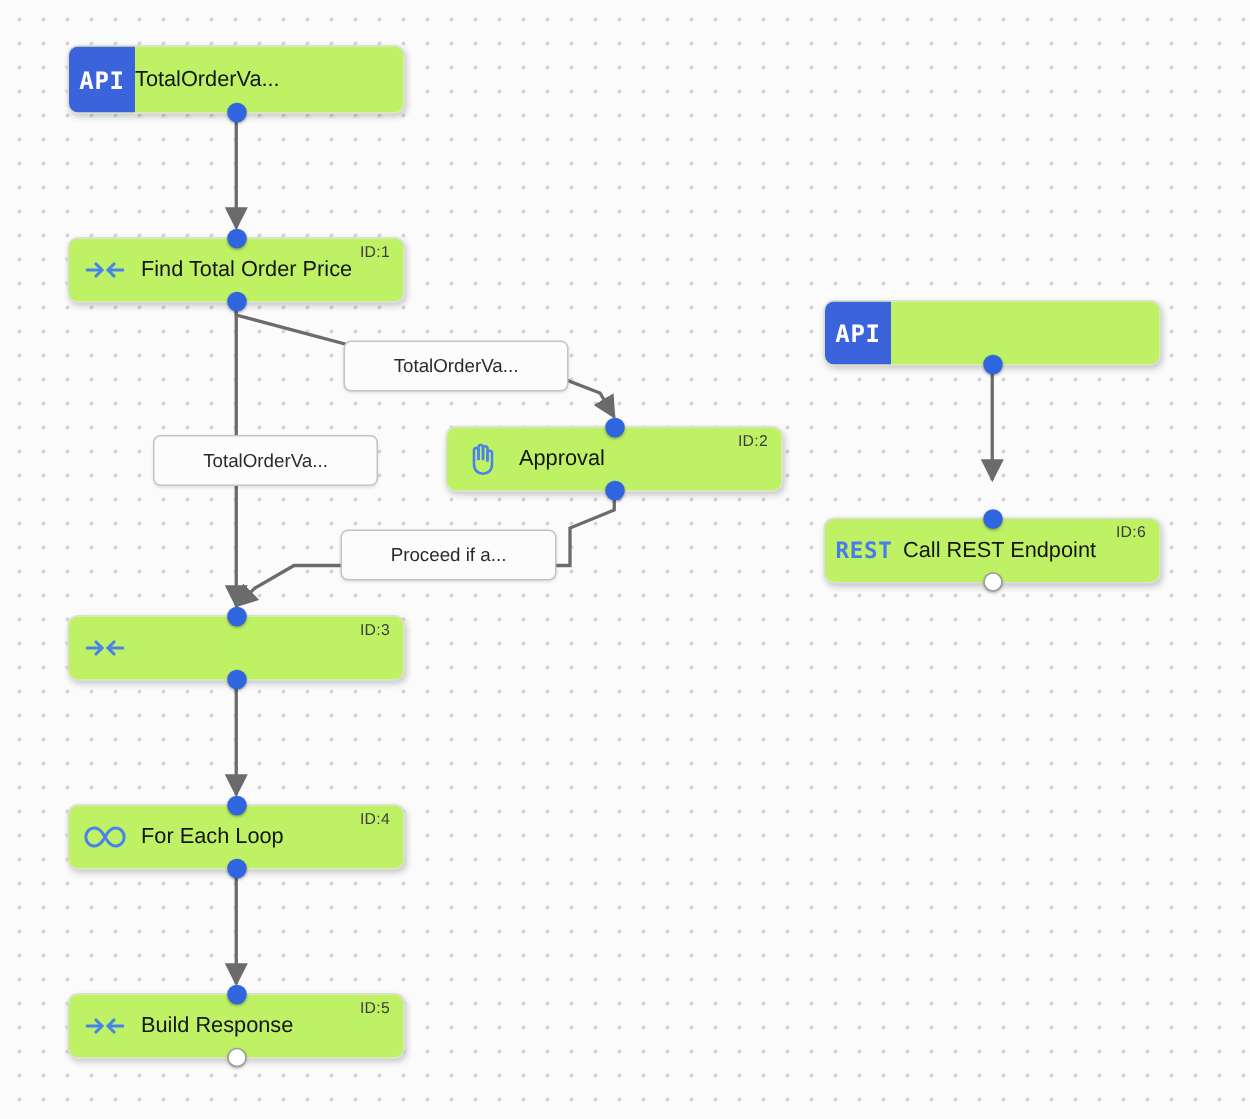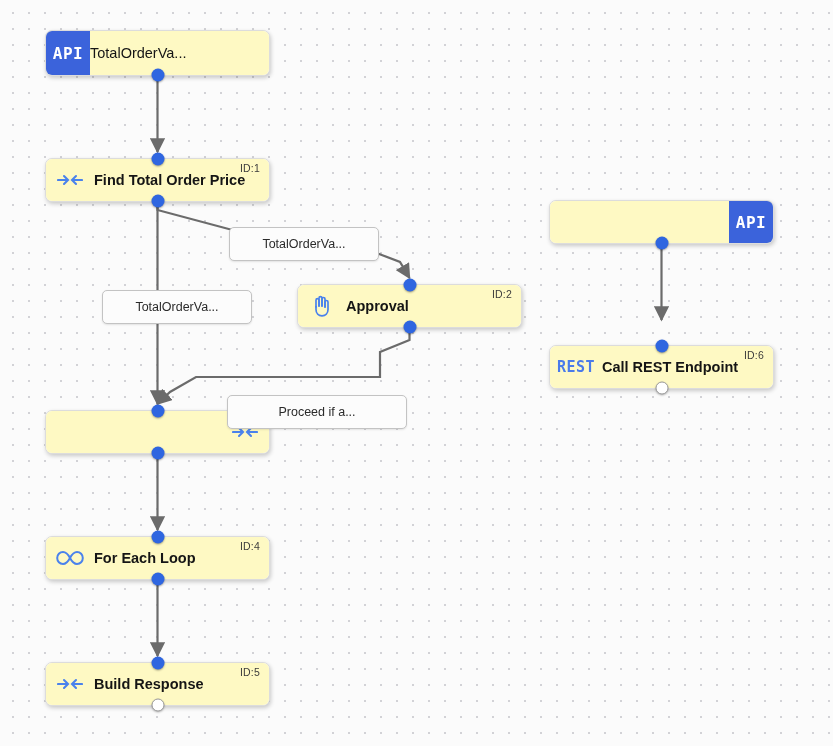--- a/index.html
+++ b/index.html
@@ -47,22 +47,21 @@
     box-shadow: 1px 2px 4px rgba(0,0,0,0.20);
     overflow: visible;
   }
   .node-inner {
     display: flex;
     align-items: center;
     width: 100%;
     height: 100%;
     border-radius: 6px;
     overflow: hidden;
-    background: #fef9c3;
-    justify-content: flex-end;
+    background: #bef264;
   }
 
   
   .badge {
     flex: 0 0 auto;
     display: flex;
     align-items: center;
     justify-content: center;
     height: 100%;
     font-family: "DejaVu Sans Mono", "Liberation Mono", monospace;
@@ -89,21 +88,21 @@
     display: flex;
     align-items: center;
     justify-content: center;
     height: 100%;
   }
 
   .node-title {
     flex: 1 1 auto;
     font-size: 14.5px;
     color: #151515;
-    font-weight: bold;
+    font-weight: normal;
     padding-right: 10px;
     white-space: nowrap;
     overflow: hidden;
   }
   .node-title.plainweight {
     font-weight: normal;
   }
 
   .node-id {
     position: absolute;
@@ -300,17 +299,17 @@
   </div>
 
   <div class="edge-label" style="left:229px; top:227px; width:150px;">
     <span>TotalOrderVa...</span>
   </div>
 
   <div class="edge-label" style="left:102px; top:290px; width:150px;">
     <span>TotalOrderVa...</span>
   </div>
 
-  <div class="edge-label" style="left:227px; top:353px; width:180px;margin-top:42px;">
+  <div class="edge-label" style="left:227px; top:353px; width:144px;">
     <span>Proceed if a...</span>
   </div>
 
 </div>
 
 </body></html>

